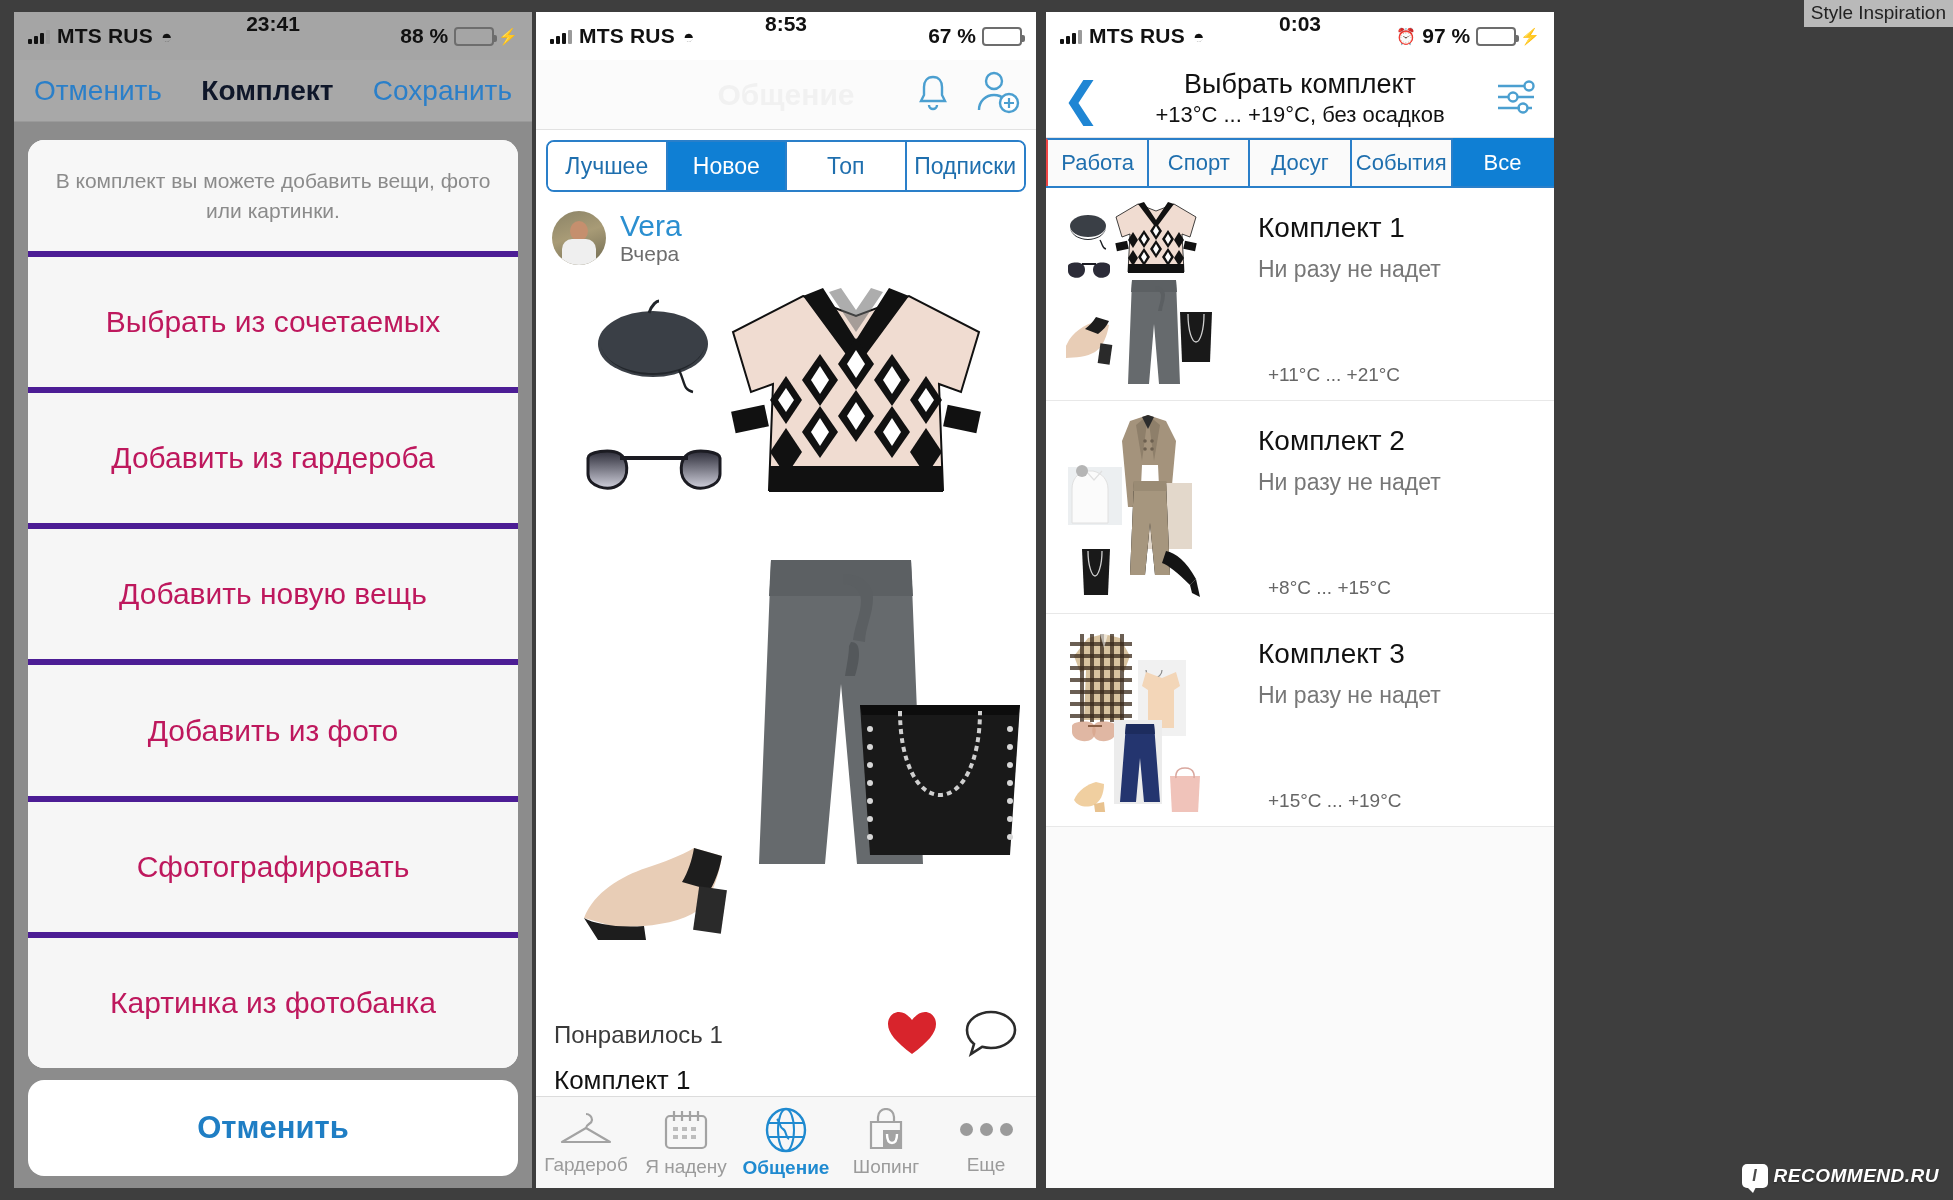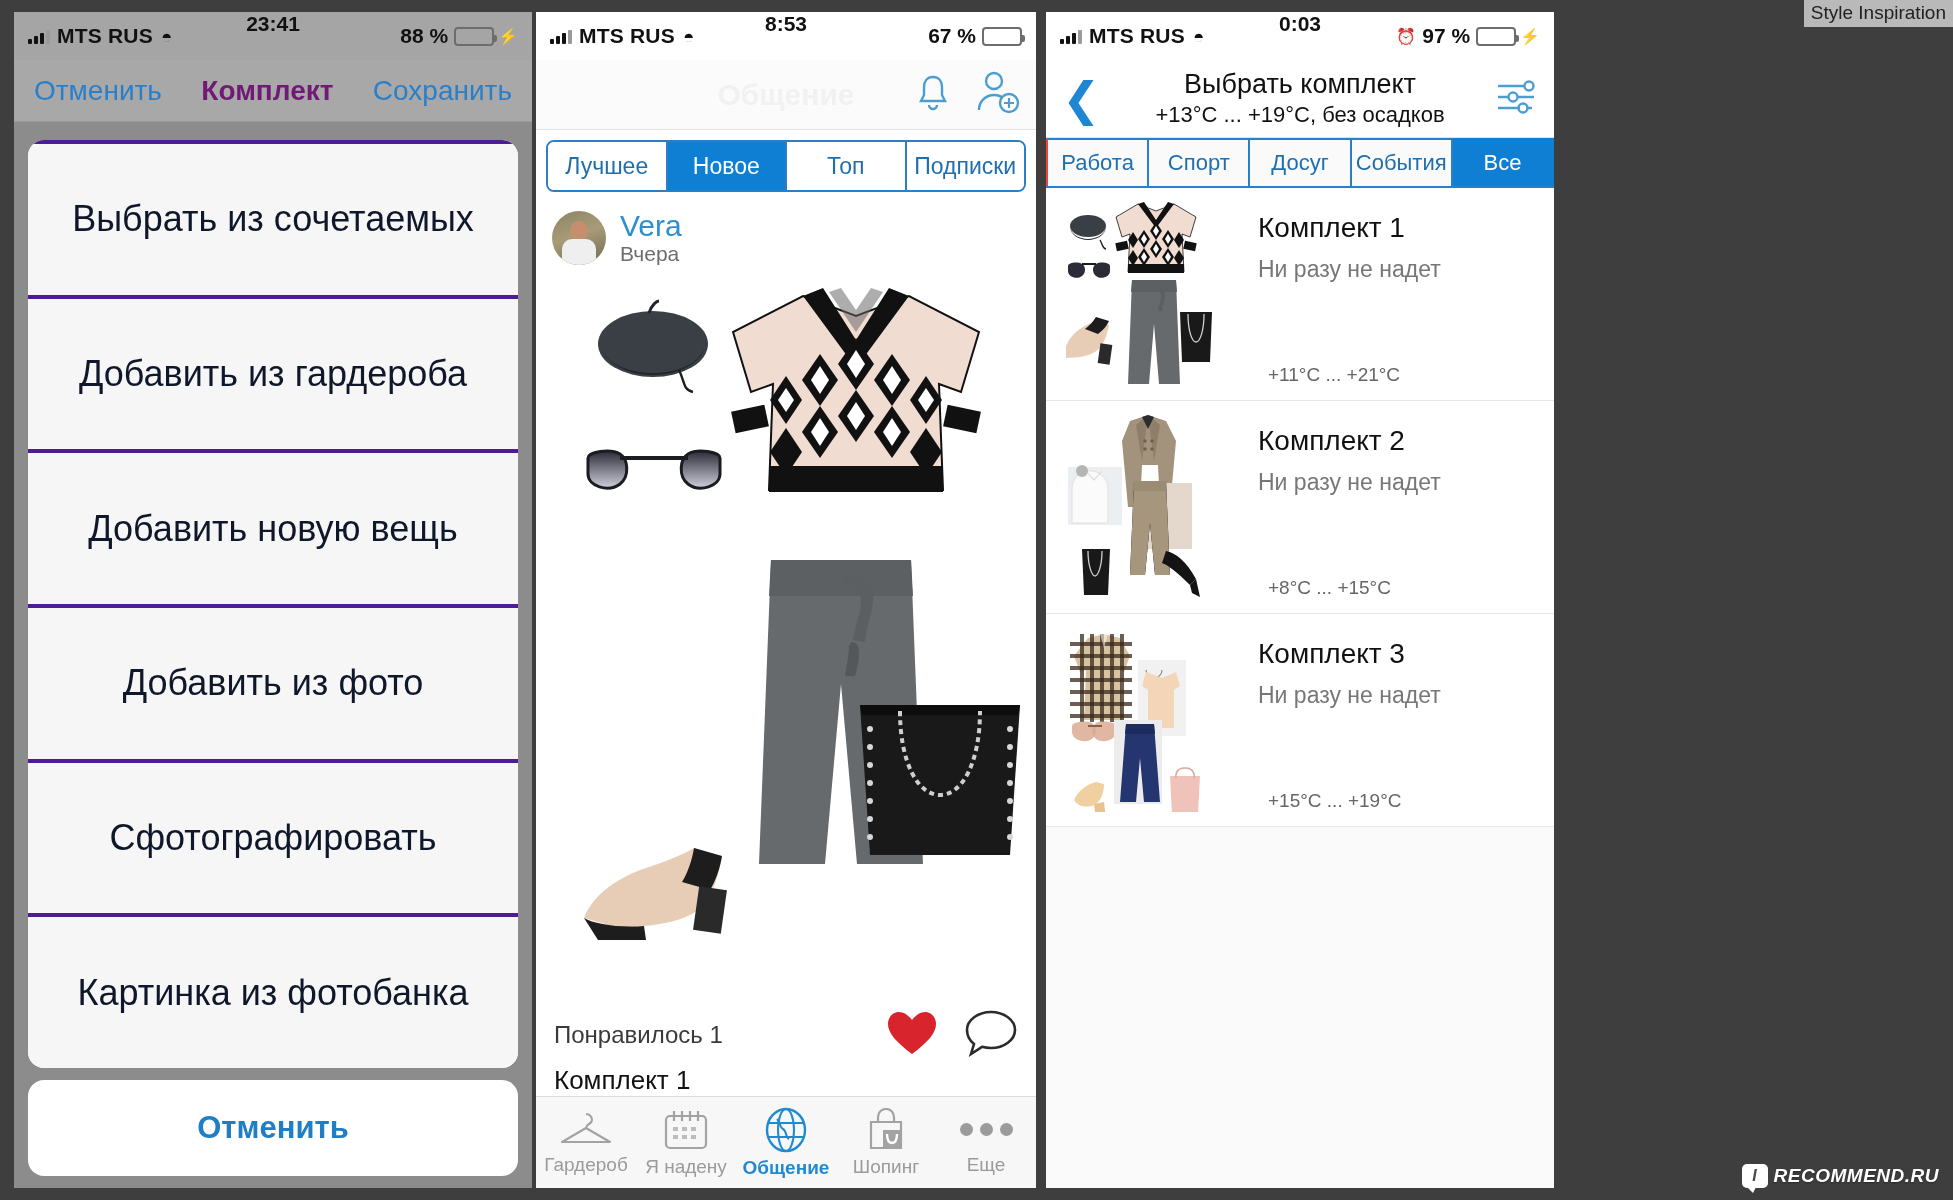--- a/index.html
+++ b/index.html
@@ -54,35 +54,35 @@
 
   
   #panel-1 { background: #8c8c8c; display: flex; flex-direction: column; }
   #panel-1 .statusbar { background: #a5a5a5; }
   .p1-navbar {
     height: 62px; background: #a8a8a8; display: flex; align-items: center;
     justify-content: space-between; padding: 0 20px;
     border-bottom: 1px solid #9a9a9a;
   }
   .p1-nav-btn { color:#2a7fc9; font-size: 28px; }
-  .p1-nav-title { color:#701a75; font-size: 28px; font-weight: bold; }
+  .p1-nav-title { color:#0f172a; font-size: 28px; font-weight: bold; }
   .p1-body { flex: 1; display:flex; flex-direction:column;
              padding: 18px 14px 12px; gap: 12px; }
   .sheet {
     background: #f7f7f7; border-radius: 16px; overflow: hidden;
     display: flex; flex-direction: column;
   }
   .sheet-head {
     padding: 26px 24px 24px; text-align: center; color:#8b8b8b;
     font-size: 21px; line-height: 1.45; background:#f7f7f7;
   }
   .sheet-item {
     flex: 1; min-height: 0; display:flex; align-items:center; justify-content:center;
-    color: #0f172a; font-size: 36px; text-align:center;
-    border-top: 4px solid #4c1d95; background:#f6f6f6;
+    color: #be185d; font-size: 30px; text-align:center;
+    border-top: 6px solid #4c1d95; background:#f6f6f6;
   }
   .sheet-cancel {
     background:#ffffff; border-radius: 16px; min-height: 96px;
     display:flex; align-items:center; justify-content:center;
     color:#1f7ec4; font-size: 31px; font-weight: bold;
   }
 
   
   #panel-2 { display:flex; flex-direction:column; background:#fff; }
   #panel-2 .statusbar { background: #ffffff; }
@@ -229,20 +229,21 @@
     </div>
 
     <div class="p1-navbar">
       <span class="p1-nav-btn">Отменить</span>
       <span class="p1-nav-title">Комплект</span>
       <span class="p1-nav-btn">Сохранить</span>
     </div>
 
     <div class="p1-body">
       <div class="sheet" style="flex:1">
+        <div class="sheet-head">В комплект вы можете добавить вещи, фото или картинки.</div>
         <div class="sheet-item">Выбрать из сочетаемых</div>
         <div class="sheet-item">Добавить из гардероба</div>
         <div class="sheet-item">Добавить новую вещь</div>
         <div class="sheet-item">Добавить из фото</div>
         <div class="sheet-item">Сфотографировать</div>
         <div class="sheet-item">Картинка из фотобанка</div>
       </div>
       <div class="sheet-cancel">Отменить</div>
     </div>
   </div>

